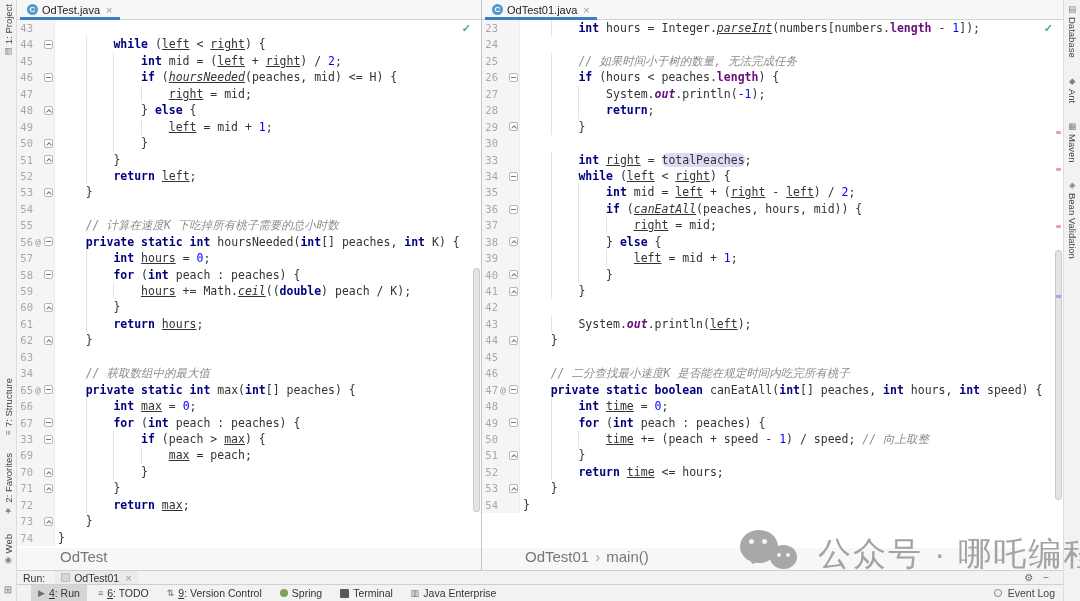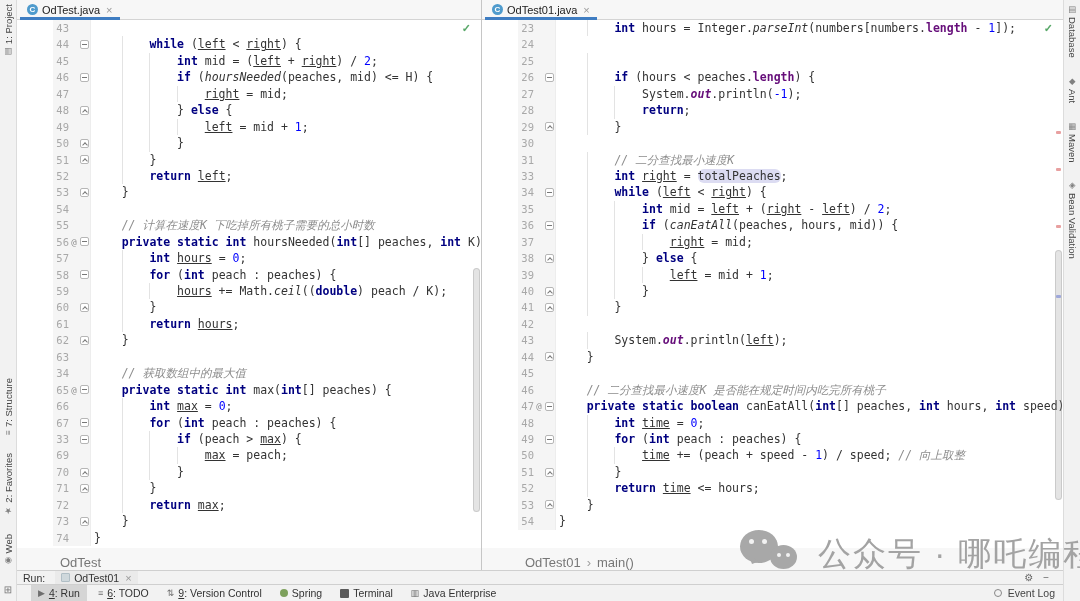--- a/index.html
+++ b/index.html
@@ -26,49 +26,49 @@
 
   .tabbar{height:20px;flex:none;background:#f7f7f7;border-bottom:1px solid #d4d4d4;display:flex;align-items:stretch;padding-left:3px;}
   .tab{display:flex;align-items:center;gap:4px;padding:0 7px;position:relative;font-size:11px;color:#222;cursor:default;}
   .tab.active::after{content:"";position:absolute;left:0;right:0;bottom:-1px;height:3px;background:#3f7dc2;}
   .cls-icon{width:11px;height:11px;border-radius:50%;background:#4f9bcd;color:#fff;font-size:8px;font-weight:bold;
     display:flex;align-items:center;justify-content:center;flex:none;}
   .tab-x{color:#9a9a9a;font-size:11px;margin-left:2px;}
 
   
   .editor{height:528px;flex:none;position:relative;overflow:hidden;background:#fff;
-    font-family:"DejaVu Sans Mono","Liberation Mono",monospace;font-size:11.5px;margin-left:36px;}
+    font-family:"DejaVu Sans Mono","Liberation Mono",monospace;font-size:11.5px;}
   .line{display:flex;height:16.45px;line-height:16.45px;white-space:pre;}
   .gut{flex:none;display:flex;width:38px;background:#f5f5f5;border-right:1px solid #ededed;}
   .ln{flex:none;width:16px;text-align:right;color:#a8a8a8;font-size:10.5px;}
   .at{flex:none;width:10px;text-align:center;color:#8f8f8f;font-size:9px;}
   .fold{flex:none;width:11px;display:flex;align-items:center;justify-content:center;}
   .fm{width:9px;height:9px;border:1px solid #b6b6b6;border-radius:2px;background:#fff;position:relative;}
   .fm-o::after{content:"";position:absolute;left:1px;right:1px;top:3px;border-top:1px solid #777;}
   .fm-c::after{content:"";position:absolute;left:2px;top:3px;width:3px;height:3px;
     border-left:1px solid #777;border-top:1px solid #777;transform:rotate(45deg);}
   .code{white-space:pre;padding-left:3px;}
   .iu{display:inline-block;width:27.7px;height:16.45px;vertical-align:top;}
   .gd{border-left:1px solid #e3e3e3;}
   .tk-k{color:#000080;font-weight:bold;}
   .tk-n{color:#0000ff;}
   .tk-c{color:#8c8c8c;font-style:italic;}
   .tk-v{text-decoration:underline;}
-  .tk-sm{font-style:italic;}
+  .tk-sm{font-style:italic;text-decoration:underline;}
   .tk-fo{color:#660e7a;font-weight:bold;font-style:italic;}
   .tk-fb{color:#660e7a;font-weight:bold;}
   .tk-hl{background:#dcdcf2;border-radius:6px;}
   .ok-check{position:absolute;top:2px;right:10px;color:#59a869;font-size:11px;font-weight:bold;
     font-family:"Liberation Sans",sans-serif;}
   .sb-thumb{position:absolute;right:1px;width:7px;background:rgba(130,130,130,.22);
     border:1px solid rgba(110,110,110,.22);border-radius:4px;}
   .sb-mark{position:absolute;right:2px;width:5px;height:3px;border-radius:1px;}
 
-  .crumbs{height:22px;flex:none;background:#f7f7f7;display:flex;align-items:flex-end;
-    font-size:13px;color:#777;padding-left:43px;gap:6px;}
+  .crumbs{height:22px;flex:none;background:#f7f7f7;display:flex;align-items:flex-start;
+    font-size:15px;color:#777;padding-left:43px;gap:6px;}
   .crumb-sep{color:#a0a0a0;}
 
   
   .run-header{height:14px;flex:none;background:#f2f2f2;border-top:1px solid #cfcfcf;
     display:flex;align-items:center;font-size:10.5px;color:#333;padding-left:6px;position:relative;}
   .run-tab{display:flex;align-items:center;gap:4px;margin-left:10px;padding:0 6px;height:100%;background:#eaeaea;}
   .run-tab-icon{width:9px;height:9px;background:#cfd8dc;border:1px solid #b0bec5;border-radius:1px;flex:none;}
   .run-actions{position:absolute;right:14px;top:0;height:100%;display:flex;align-items:center;gap:10px;color:#666;font-size:10px;}
 
   
@@ -181,27 +181,26 @@
         <div class="tabbar">
           <div class="tab active">
             <span class="cls-icon">C</span>
             <span>OdTest01.java</span>
             <span class="tab-x">×</span>
           </div>
         </div>
         <div class="editor">
             <div class="line"><span class="gut"><span class="ln">23</span><span class="at"></span><span class="fold"></span></span><span class="code"><span class="iu"></span><span class="iu gd"></span><span class="tk-k">int</span><span class="tk-t"> hours = Integer.</span><span class="tk-sm">parseInt</span><span class="tk-t">(numbers[numbers.</span><span class="tk-fb">length</span><span class="tk-t"> - </span><span class="tk-n">1</span><span class="tk-t">]);</span></span></div>
             <div class="line"><span class="gut"><span class="ln">24</span><span class="at"></span><span class="fold"></span></span><span class="code"></span></div>
-            <div class="line"><span class="gut"><span class="ln">25</span><span class="at"></span><span class="fold"></span></span><span class="code"><span class="iu"></span><span class="iu gd"></span></span></div>
+            <div class="line"><span class="gut"><span class="ln">25</span><span class="at"></span><span class="fold"></span></span><span class="code"><span class="iu"></span><span class="iu gd"></span><span class="tk-c">// 如果时间小于树的数量, 无法完成任务</span></span></div>
             <div class="line"><span class="gut"><span class="ln">26</span><span class="at"></span><span class="fold"><span class="fm fm-o"></span></span></span><span class="code"><span class="iu"></span><span class="iu gd"></span><span class="tk-k">if</span><span class="tk-t"> (hours &lt; peaches.</span><span class="tk-fb">length</span><span class="tk-t">) {</span></span></div>
             <div class="line"><span class="gut"><span class="ln">27</span><span class="at"></span><span class="fold"></span></span><span class="code"><span class="iu"></span><span class="iu gd"></span><span class="iu gd"></span><span class="tk-t">System.</span><span class="tk-fo">out</span><span class="tk-t">.println(</span><span class="tk-n">-1</span><span class="tk-t">);</span></span></div>
             <div class="line"><span class="gut"><span class="ln">28</span><span class="at"></span><span class="fold"></span></span><span class="code"><span class="iu"></span><span class="iu gd"></span><span class="iu gd"></span><span class="tk-k">return</span><span class="tk-t">;</span></span></div>
             <div class="line"><span class="gut"><span class="ln">29</span><span class="at"></span><span class="fold"><span class="fm fm-c"></span></span></span><span class="code"><span class="iu"></span><span class="iu gd"></span><span class="tk-t">}</span></span></div>
             <div class="line"><span class="gut"><span class="ln">30</span><span class="at"></span><span class="fold"></span></span><span class="code"></span></div>
-            <div class="line"><span class="gut"><span class="ln">31</span><span class="at"></span><span class="fold"></span></span><span class="code"><span class="iu"></span><span class="iu gd"></span><span class="tk-c">// 二分查找最小速度K</span></span></div>
             <div class="line"><span class="gut"><span class="ln">33</span><span class="at"></span><span class="fold"></span></span><span class="code"><span class="iu"></span><span class="iu gd"></span><span class="tk-k">int</span><span class="tk-t"> </span><span class="tk-v">right</span><span class="tk-t"> = </span><span class="tk-hl">totalPeaches</span><span class="tk-t">;</span></span></div>
             <div class="line"><span class="gut"><span class="ln">34</span><span class="at"></span><span class="fold"><span class="fm fm-o"></span></span></span><span class="code"><span class="iu"></span><span class="iu gd"></span><span class="tk-k">while</span><span class="tk-t"> (</span><span class="tk-v">left</span><span class="tk-t"> &lt; </span><span class="tk-v">right</span><span class="tk-t">) {</span></span></div>
             <div class="line"><span class="gut"><span class="ln">35</span><span class="at"></span><span class="fold"></span></span><span class="code"><span class="iu"></span><span class="iu gd"></span><span class="iu gd"></span><span class="tk-k">int</span><span class="tk-t"> mid = </span><span class="tk-v">left</span><span class="tk-t"> + (</span><span class="tk-v">right</span><span class="tk-t"> - </span><span class="tk-v">left</span><span class="tk-t">) / </span><span class="tk-n">2</span><span class="tk-t">;</span></span></div>
             <div class="line"><span class="gut"><span class="ln">36</span><span class="at"></span><span class="fold"><span class="fm fm-o"></span></span></span><span class="code"><span class="iu"></span><span class="iu gd"></span><span class="iu gd"></span><span class="tk-k">if</span><span class="tk-t"> (</span><span class="tk-sm">canEatAll</span><span class="tk-t">(peaches, hours, mid)) {</span></span></div>
             <div class="line"><span class="gut"><span class="ln">37</span><span class="at"></span><span class="fold"></span></span><span class="code"><span class="iu"></span><span class="iu gd"></span><span class="iu gd"></span><span class="iu gd"></span><span class="tk-v">right</span><span class="tk-t"> = mid;</span></span></div>
             <div class="line"><span class="gut"><span class="ln">38</span><span class="at"></span><span class="fold"><span class="fm fm-c"></span></span></span><span class="code"><span class="iu"></span><span class="iu gd"></span><span class="iu gd"></span><span class="tk-t">} </span><span class="tk-k">else</span><span class="tk-t"> {</span></span></div>
             <div class="line"><span class="gut"><span class="ln">39</span><span class="at"></span><span class="fold"></span></span><span class="code"><span class="iu"></span><span class="iu gd"></span><span class="iu gd"></span><span class="iu gd"></span><span class="tk-v">left</span><span class="tk-t"> = mid + </span><span class="tk-n">1</span><span class="tk-t">;</span></span></div>
             <div class="line"><span class="gut"><span class="ln">40</span><span class="at"></span><span class="fold"><span class="fm fm-c"></span></span></span><span class="code"><span class="iu"></span><span class="iu gd"></span><span class="iu gd"></span><span class="tk-t">}</span></span></div>
             <div class="line"><span class="gut"><span class="ln">41</span><span class="at"></span><span class="fold"><span class="fm fm-c"></span></span></span><span class="code"><span class="iu"></span><span class="iu gd"></span><span class="tk-t">}</span></span></div>
             <div class="line"><span class="gut"><span class="ln">42</span><span class="at"></span><span class="fold"></span></span><span class="code"></span></div>

